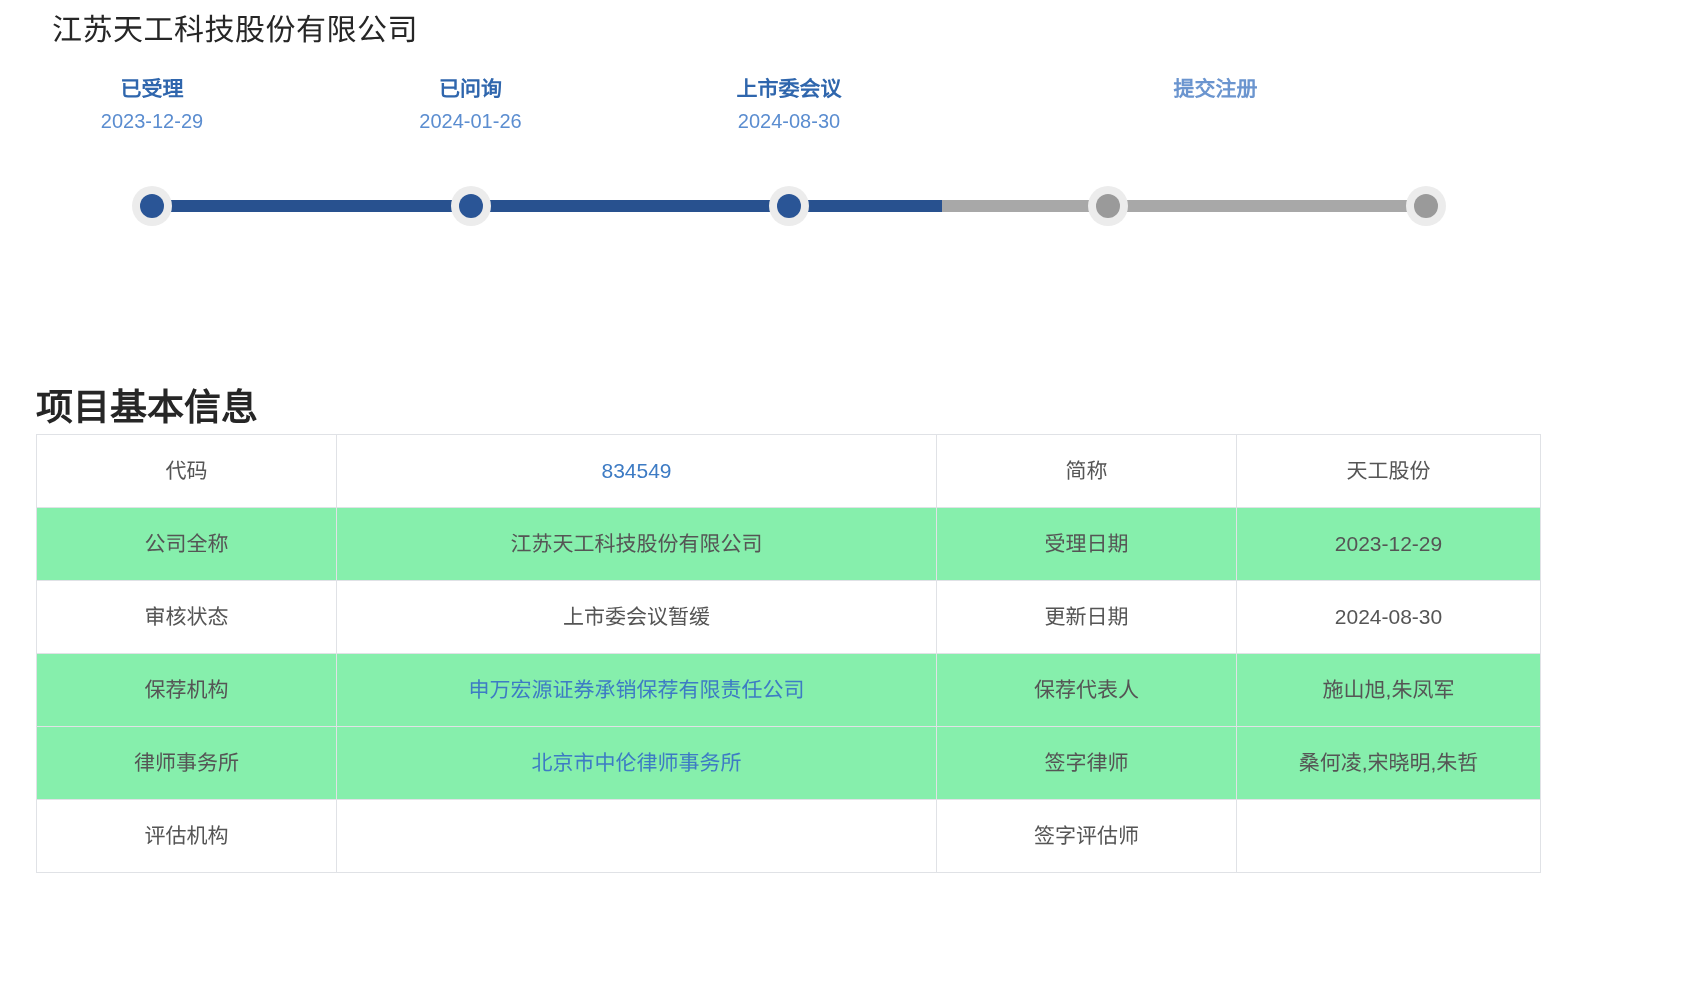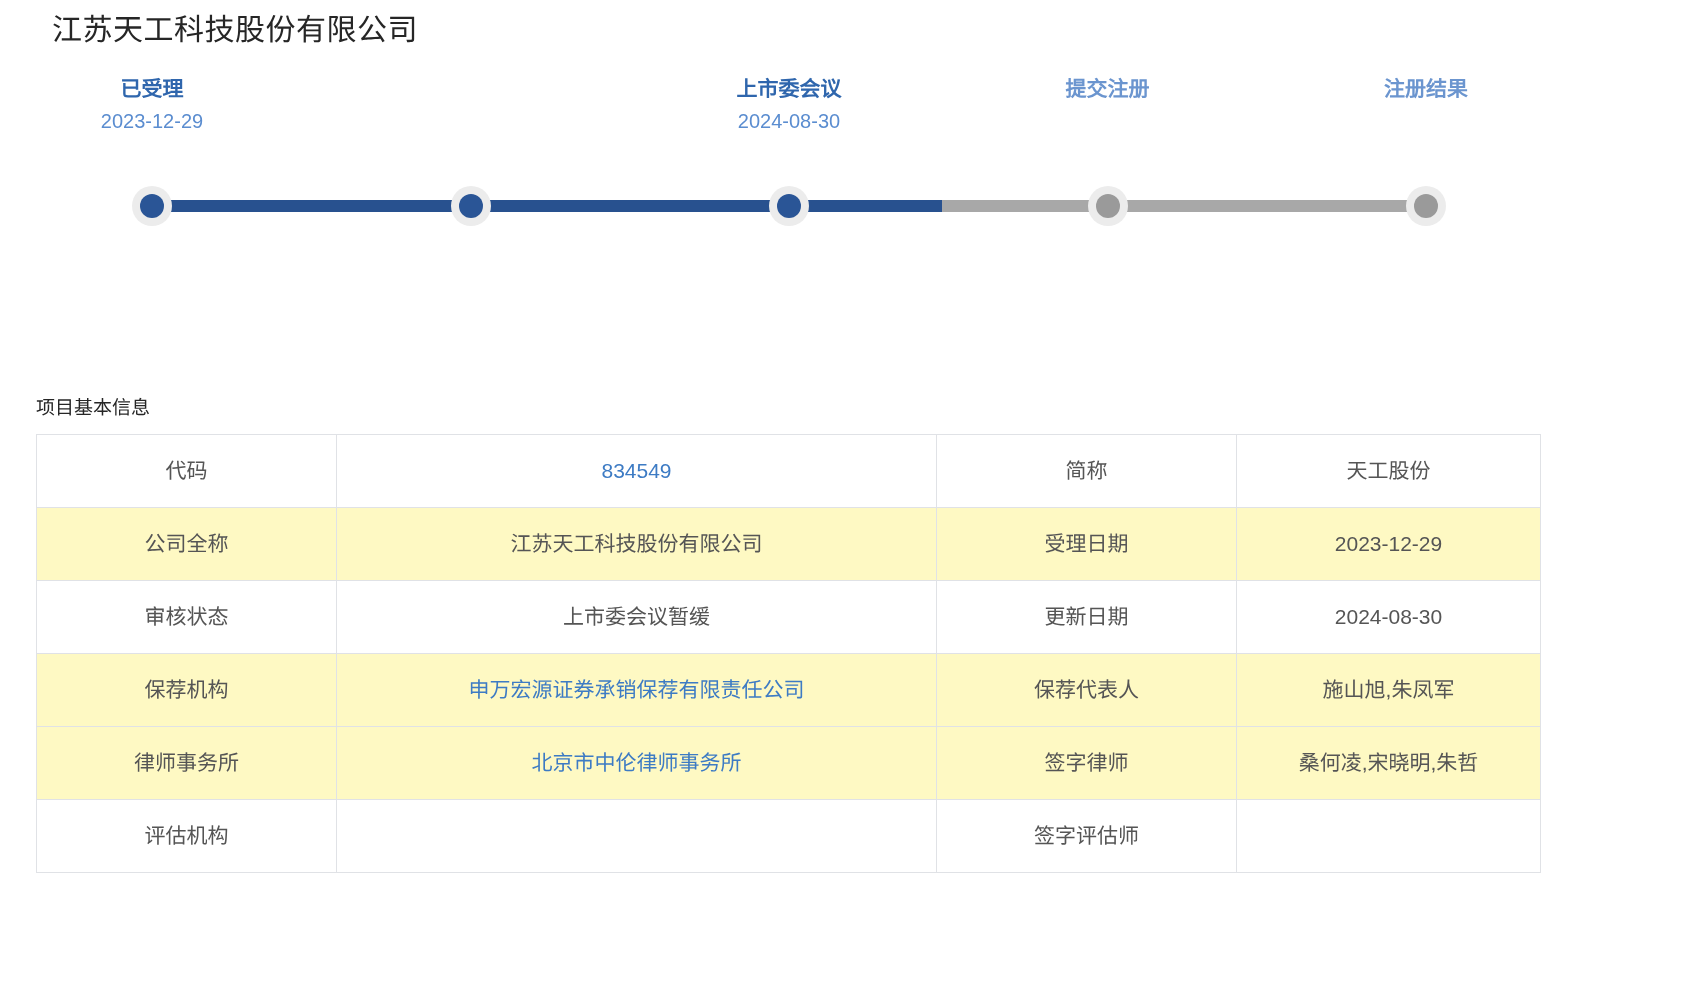--- a/index.html
+++ b/index.html
@@ -121,24 +121,24 @@
   }
   .node.done::after {
     background: #2a5596;
   }
 
   
   .section-title {
     position: absolute;
     left: 36px;
     top: 390px;
-    font-size: 19px;
+    font-size: 37px;
     line-height: 36px;
     color: #262626;
-    font-weight: 400;
+    font-weight: 700;
     white-space: nowrap;
   }
 
   
   .info-table {
     position: absolute;
     left: 36px;
     top: 434px;
     width: 1424px;
     border-collapse: collapse;
@@ -153,21 +153,21 @@
     color: #555555;
     padding: 4px 10px;
     line-height: 30px;
     overflow: hidden;
     white-space: nowrap;
   }
   .info-table tr.odd td {
     background: #ffffff;
   }
   .info-table tr.even td {
-    background: #fef9c3;
+    background: #86efac;
   }
   .col-label { width: 300px; }
   .col-value { width: 600px; }
   .col-label2 { width: 300px; }
   .col-value2 { width: 304px; }
   .link {
     color: #3d7bc4;
     cursor: pointer;
     text-decoration: none;
   }
@@ -184,29 +184,30 @@
   <div class="node done" style="left: 0px;"></div>
       <div class="node done" style="left: 318.5px;"></div>
       <div class="node done" style="left: 637px;"></div>
       <div class="node" style="left: 955.5px;"></div>
       <div class="node" style="left: 1274px;"></div>
     </div>
 <div class="step" style="left: 150px;">
       <div class="step-name">已受理</div>
       <div class="step-date">2023-12-29</div>
     </div>
+    <div class="step" style="left: 468.5px;">
+      <div class="step-name">已问询</div>
+      <div class="step-date">2024-01-26</div>
+    </div>
     <div class="step" style="left: 787px;">
       <div class="step-name">上市委会议</div>
       <div class="step-date">2024-08-30</div>
     </div>
-    <div class="step inactive" style="left: 1105.5px;">
+    <div class="step inactive" style="left: 1105.5px; text-align: right;">
       <div class="step-name">提交注册</div>
-    </div>
-    <div class="step inactive" style="left: 1424px;">
-      <div class="step-name">注册结果</div>
     </div>
   </div>
 
 <div class="section-title">项目基本信息</div>
 
 <table class="info-table">
   <colgroup>
     <col class="col-label">
       <col class="col-value">
       <col class="col-label2">

